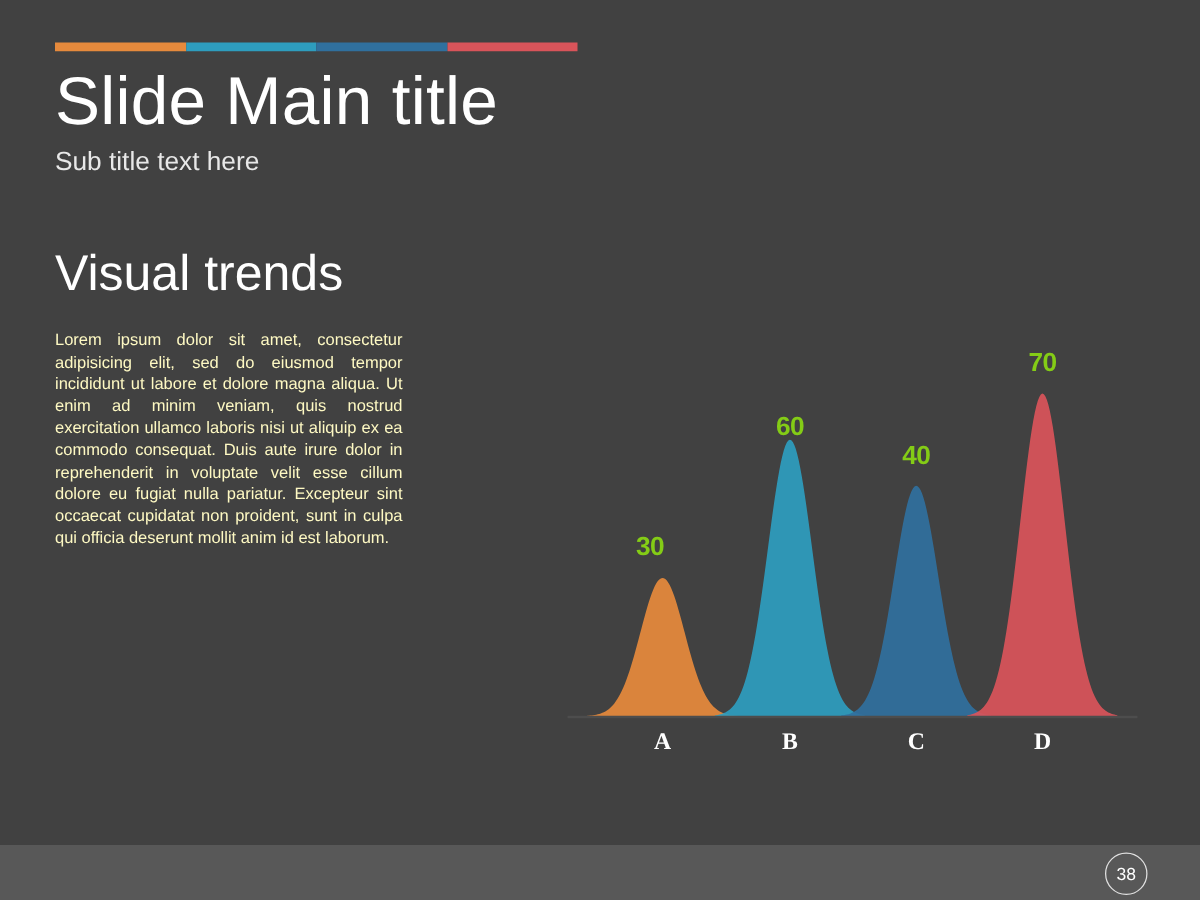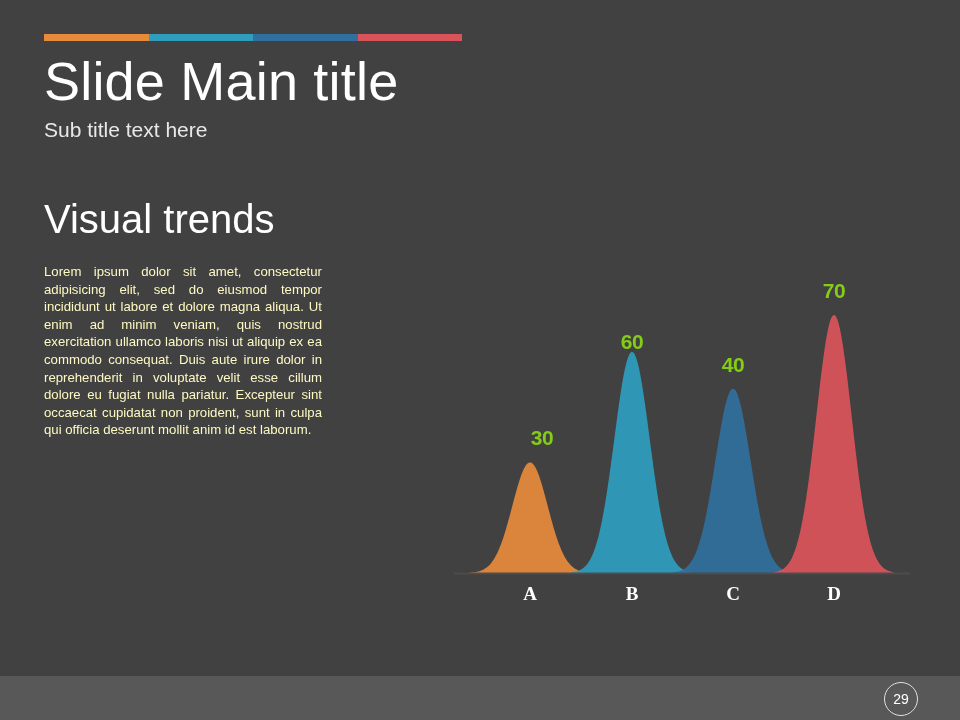--- a/index.html
+++ b/index.html
@@ -145,26 +145,26 @@
   <div class="body-para" id="body-para-1">Lorem ipsum dolor sit amet, consectetur adipisicing elit, sed do eiusmod tempor incididunt ut labore et dolore magna aliqua. Ut enim ad minim veniam, quis nostrud exercitation ullamco laboris nisi ut aliquip ex ea commodo consequat. Duis aute irure dolor in reprehenderit in voluptate velit esse cillum dolore eu fugiat nulla pariatur. Excepteur sint occaecat cupidatat non proident, sunt in culpa qui officia deserunt mollit anim id est laborum.</div>
 
   <div id="chart">
     <svg id="chart-svg" width="500" height="330" viewBox="0 0 500 330">
         <path d="M 29.85 323.00 L 29.85 322.66 L 31.05 322.57 L 32.25 322.46 L 33.45 322.33 L 34.65 322.17 L 35.85 321.98 L 37.05 321.75 L 38.25 321.47 L 39.45 321.13 L 40.65 320.74 L 41.85 320.28 L 43.05 319.73 L 44.25 319.10 L 45.45 318.36 L 46.65 317.51 L 47.85 316.53 L 49.05 315.41 L 50.25 314.14 L 51.45 312.70 L 52.65 311.09 L 53.85 309.29 L 55.05 307.29 L 56.25 305.07 L 57.45 302.64 L 58.65 299.99 L 59.85 297.11 L 61.05 294.01 L 62.25 290.68 L 63.45 287.13 L 64.65 283.38 L 65.85 279.44 L 67.05 275.32 L 68.25 271.05 L 69.45 266.66 L 70.65 262.19 L 71.85 257.65 L 73.05 253.10 L 74.25 248.58 L 75.45 244.13 L 76.65 239.80 L 77.85 235.63 L 79.05 231.67 L 80.25 227.97 L 81.45 224.58 L 82.65 221.53 L 83.85 218.87 L 85.05 216.63 L 86.25 214.84 L 87.45 213.52 L 88.65 212.70 L 89.85 212.38 L 91.05 212.57 L 92.25 213.26 L 93.45 214.45 L 94.65 216.12 L 95.85 218.25 L 97.05 220.81 L 98.25 223.76 L 99.45 227.07 L 100.65 230.69 L 101.85 234.59 L 103.05 238.71 L 104.25 243.01 L 105.45 247.43 L 106.65 251.94 L 107.85 256.49 L 109.05 261.03 L 110.25 265.52 L 111.45 269.94 L 112.65 274.24 L 113.85 278.40 L 115.05 282.39 L 116.25 286.19 L 117.45 289.79 L 118.65 293.17 L 119.85 296.34 L 121.05 299.28 L 122.25 301.99 L 123.45 304.47 L 124.65 306.74 L 125.85 308.79 L 127.05 310.65 L 128.25 312.31 L 129.45 313.79 L 130.65 315.10 L 131.85 316.25 L 133.05 317.27 L 134.25 318.15 L 135.45 318.92 L 136.65 319.58 L 137.85 320.14 L 139.05 320.63 L 140.25 321.04 L 141.45 321.39 L 142.65 321.68 L 143.85 321.92 L 145.05 322.13 L 146.25 322.29 L 147.45 322.43 L 148.65 322.55 L 149.85 322.64 L 149.85 323.00 Z" fill="#E68A3C" fill-opacity="0.93"></path>
         <path d="M 131.85 323.00 L 131.85 322.32 L 133.05 322.14 L 134.25 321.93 L 135.45 321.66 L 136.65 321.34 L 137.85 320.96 L 139.05 320.49 L 140.25 319.93 L 141.45 319.27 L 142.65 318.48 L 143.85 317.55 L 145.05 316.46 L 146.25 315.19 L 147.45 313.71 L 148.65 312.01 L 149.85 310.05 L 151.05 307.82 L 152.25 305.28 L 153.45 302.41 L 154.65 299.18 L 155.85 295.58 L 157.05 291.57 L 158.25 287.15 L 159.45 282.29 L 160.65 276.98 L 161.85 271.23 L 163.05 265.01 L 164.25 258.36 L 165.45 251.26 L 166.65 243.76 L 167.85 235.87 L 169.05 227.64 L 170.25 219.11 L 171.45 210.33 L 172.65 201.37 L 173.85 192.31 L 175.05 183.21 L 176.25 174.16 L 177.45 165.26 L 178.65 156.59 L 179.85 148.25 L 181.05 140.34 L 182.25 132.94 L 183.45 126.15 L 184.65 120.06 L 185.85 114.74 L 187.05 110.26 L 188.25 106.67 L 189.45 104.04 L 190.65 102.40 L 191.85 101.76 L 193.05 102.14 L 194.25 103.53 L 195.45 105.91 L 196.65 109.25 L 197.85 113.51 L 199.05 118.62 L 200.25 124.52 L 201.45 131.14 L 202.65 138.39 L 203.85 146.18 L 205.05 154.42 L 206.25 163.01 L 207.45 171.86 L 208.65 180.88 L 209.85 189.97 L 211.05 199.05 L 212.25 208.05 L 213.45 216.88 L 214.65 225.48 L 215.85 233.79 L 217.05 241.77 L 218.25 249.38 L 219.45 256.58 L 220.65 263.35 L 221.85 269.68 L 223.05 275.55 L 224.25 280.97 L 225.45 285.94 L 226.65 290.48 L 227.85 294.59 L 229.05 298.29 L 230.25 301.61 L 231.45 304.57 L 232.65 307.20 L 233.85 309.51 L 235.05 311.53 L 236.25 313.30 L 237.45 314.83 L 238.65 316.15 L 239.85 317.29 L 241.05 318.26 L 242.25 319.08 L 243.45 319.77 L 244.65 320.36 L 245.85 320.84 L 247.05 321.25 L 248.25 321.59 L 249.45 321.86 L 250.65 322.09 L 251.85 322.28 L 251.85 323.00 Z" fill="#2E9DBE" fill-opacity="0.93"></path>
         <path d="M 232.85 323.00 L 232.85 322.43 L 234.05 322.28 L 235.25 322.11 L 236.45 321.89 L 237.65 321.62 L 238.85 321.30 L 240.05 320.91 L 241.25 320.44 L 242.45 319.89 L 243.65 319.23 L 244.85 318.46 L 246.05 317.55 L 247.25 316.49 L 248.45 315.26 L 249.65 313.84 L 250.85 312.21 L 252.05 310.35 L 253.25 308.23 L 254.45 305.84 L 255.65 303.15 L 256.85 300.15 L 258.05 296.81 L 259.25 293.12 L 260.45 289.07 L 261.65 284.65 L 262.85 279.85 L 264.05 274.68 L 265.25 269.13 L 266.45 263.22 L 267.65 256.97 L 268.85 250.39 L 270.05 243.53 L 271.25 236.42 L 272.45 229.11 L 273.65 221.64 L 274.85 214.09 L 276.05 206.51 L 277.25 198.97 L 278.45 191.55 L 279.65 184.33 L 280.85 177.38 L 282.05 170.78 L 283.25 164.62 L 284.45 158.96 L 285.65 153.88 L 286.85 149.45 L 288.05 145.71 L 289.25 142.73 L 290.45 140.54 L 291.65 139.16 L 292.85 138.63 L 294.05 138.95 L 295.25 140.10 L 296.45 142.09 L 297.65 144.87 L 298.85 148.42 L 300.05 152.68 L 301.25 157.60 L 302.45 163.12 L 303.65 169.16 L 304.85 175.65 L 306.05 182.52 L 307.25 189.68 L 308.45 197.05 L 309.65 204.57 L 310.85 212.14 L 312.05 219.71 L 313.25 227.21 L 314.45 234.56 L 315.65 241.73 L 316.85 248.66 L 318.05 255.31 L 319.25 261.65 L 320.45 267.65 L 321.65 273.29 L 322.85 278.56 L 324.05 283.46 L 325.25 287.98 L 326.45 292.12 L 327.65 295.90 L 328.85 299.32 L 330.05 302.41 L 331.25 305.18 L 332.45 307.64 L 333.65 309.83 L 334.85 311.76 L 336.05 313.44 L 337.25 314.92 L 338.45 316.19 L 339.65 317.29 L 340.85 318.24 L 342.05 319.05 L 343.25 319.73 L 344.45 320.31 L 345.65 320.80 L 346.85 321.20 L 348.05 321.54 L 349.25 321.82 L 350.45 322.05 L 351.65 322.24 L 352.85 322.40 L 352.85 323.00 Z" fill="#30709E" fill-opacity="0.93"></path>
         <path d="M 333.85 323.00 L 333.85 322.20 L 335.05 322.00 L 336.25 321.75 L 337.45 321.44 L 338.65 321.07 L 339.85 320.62 L 341.05 320.07 L 342.25 319.42 L 343.45 318.65 L 344.65 317.73 L 345.85 316.64 L 347.05 315.37 L 348.25 313.89 L 349.45 312.17 L 350.65 310.18 L 351.85 307.89 L 353.05 305.29 L 354.25 302.32 L 355.45 298.97 L 356.65 295.21 L 357.85 291.01 L 359.05 286.33 L 360.25 281.17 L 361.45 275.50 L 362.65 269.31 L 363.85 262.60 L 365.05 255.35 L 366.25 247.58 L 367.45 239.31 L 368.65 230.55 L 369.85 221.35 L 371.05 211.74 L 372.25 201.79 L 373.45 191.55 L 374.65 181.10 L 375.85 170.52 L 377.05 159.91 L 378.25 149.36 L 379.45 138.97 L 380.65 128.86 L 381.85 119.13 L 383.05 109.90 L 384.25 101.27 L 385.45 93.35 L 386.65 86.24 L 387.85 80.03 L 389.05 74.80 L 390.25 70.62 L 391.45 67.55 L 392.65 65.63 L 393.85 64.88 L 395.05 65.33 L 396.25 66.95 L 397.45 69.73 L 398.65 73.62 L 399.85 78.59 L 401.05 84.56 L 402.25 91.44 L 403.45 99.16 L 404.65 107.62 L 405.85 116.71 L 407.05 126.32 L 408.25 136.35 L 409.45 146.67 L 410.65 157.19 L 411.85 167.80 L 413.05 178.40 L 414.25 188.89 L 415.45 199.19 L 416.65 209.22 L 417.85 218.92 L 419.05 228.23 L 420.25 237.11 L 421.45 245.51 L 422.65 253.41 L 423.85 260.79 L 425.05 267.64 L 426.25 273.97 L 427.45 279.77 L 428.65 285.06 L 429.85 289.85 L 431.05 294.18 L 432.25 298.05 L 433.45 301.50 L 434.65 304.56 L 435.85 307.26 L 437.05 309.62 L 438.25 311.68 L 439.45 313.47 L 440.65 315.01 L 441.85 316.34 L 443.05 317.47 L 444.25 318.42 L 445.45 319.24 L 446.65 319.92 L 447.85 320.49 L 449.05 320.96 L 450.25 321.35 L 451.45 321.67 L 452.65 321.94 L 453.85 322.15 L 453.85 323.00 Z" fill="#D9545A" fill-opacity="0.93"></path>
         <line x1="14" x2="470" y1="323.5" y2="323.5" stroke="#4D4D4D" stroke-width="2"></line>
       </svg>
-  <div class="curve-value" style="left: 102px; top: 176.375px;">30</div>
+  <div class="curve-value" style="left: 80px; top: 176.375px;">30</div>
       <div class="curve-cat" style="left: 90px; top: 333px;">A</div>
       <div class="curve-value" style="left: 192px; top: 80px;">60</div>
       <div class="curve-cat" style="left: 192px; top: 333px;">B</div>
       <div class="curve-value" style="left: 293px; top: 102.625px;">40</div>
       <div class="curve-cat" style="left: 293px; top: 333px;">C</div>
       <div class="curve-value" style="left: 394px; top: 28.875px;">70</div>
       <div class="curve-cat" style="left: 394px; top: 333px;">D</div>
     </div>
 
   <div id="footer-bar"></div>
-  <div id="page-badge">29</div>
+  <div id="page-badge">38</div>
 
 </div>
 
 </body></html>

